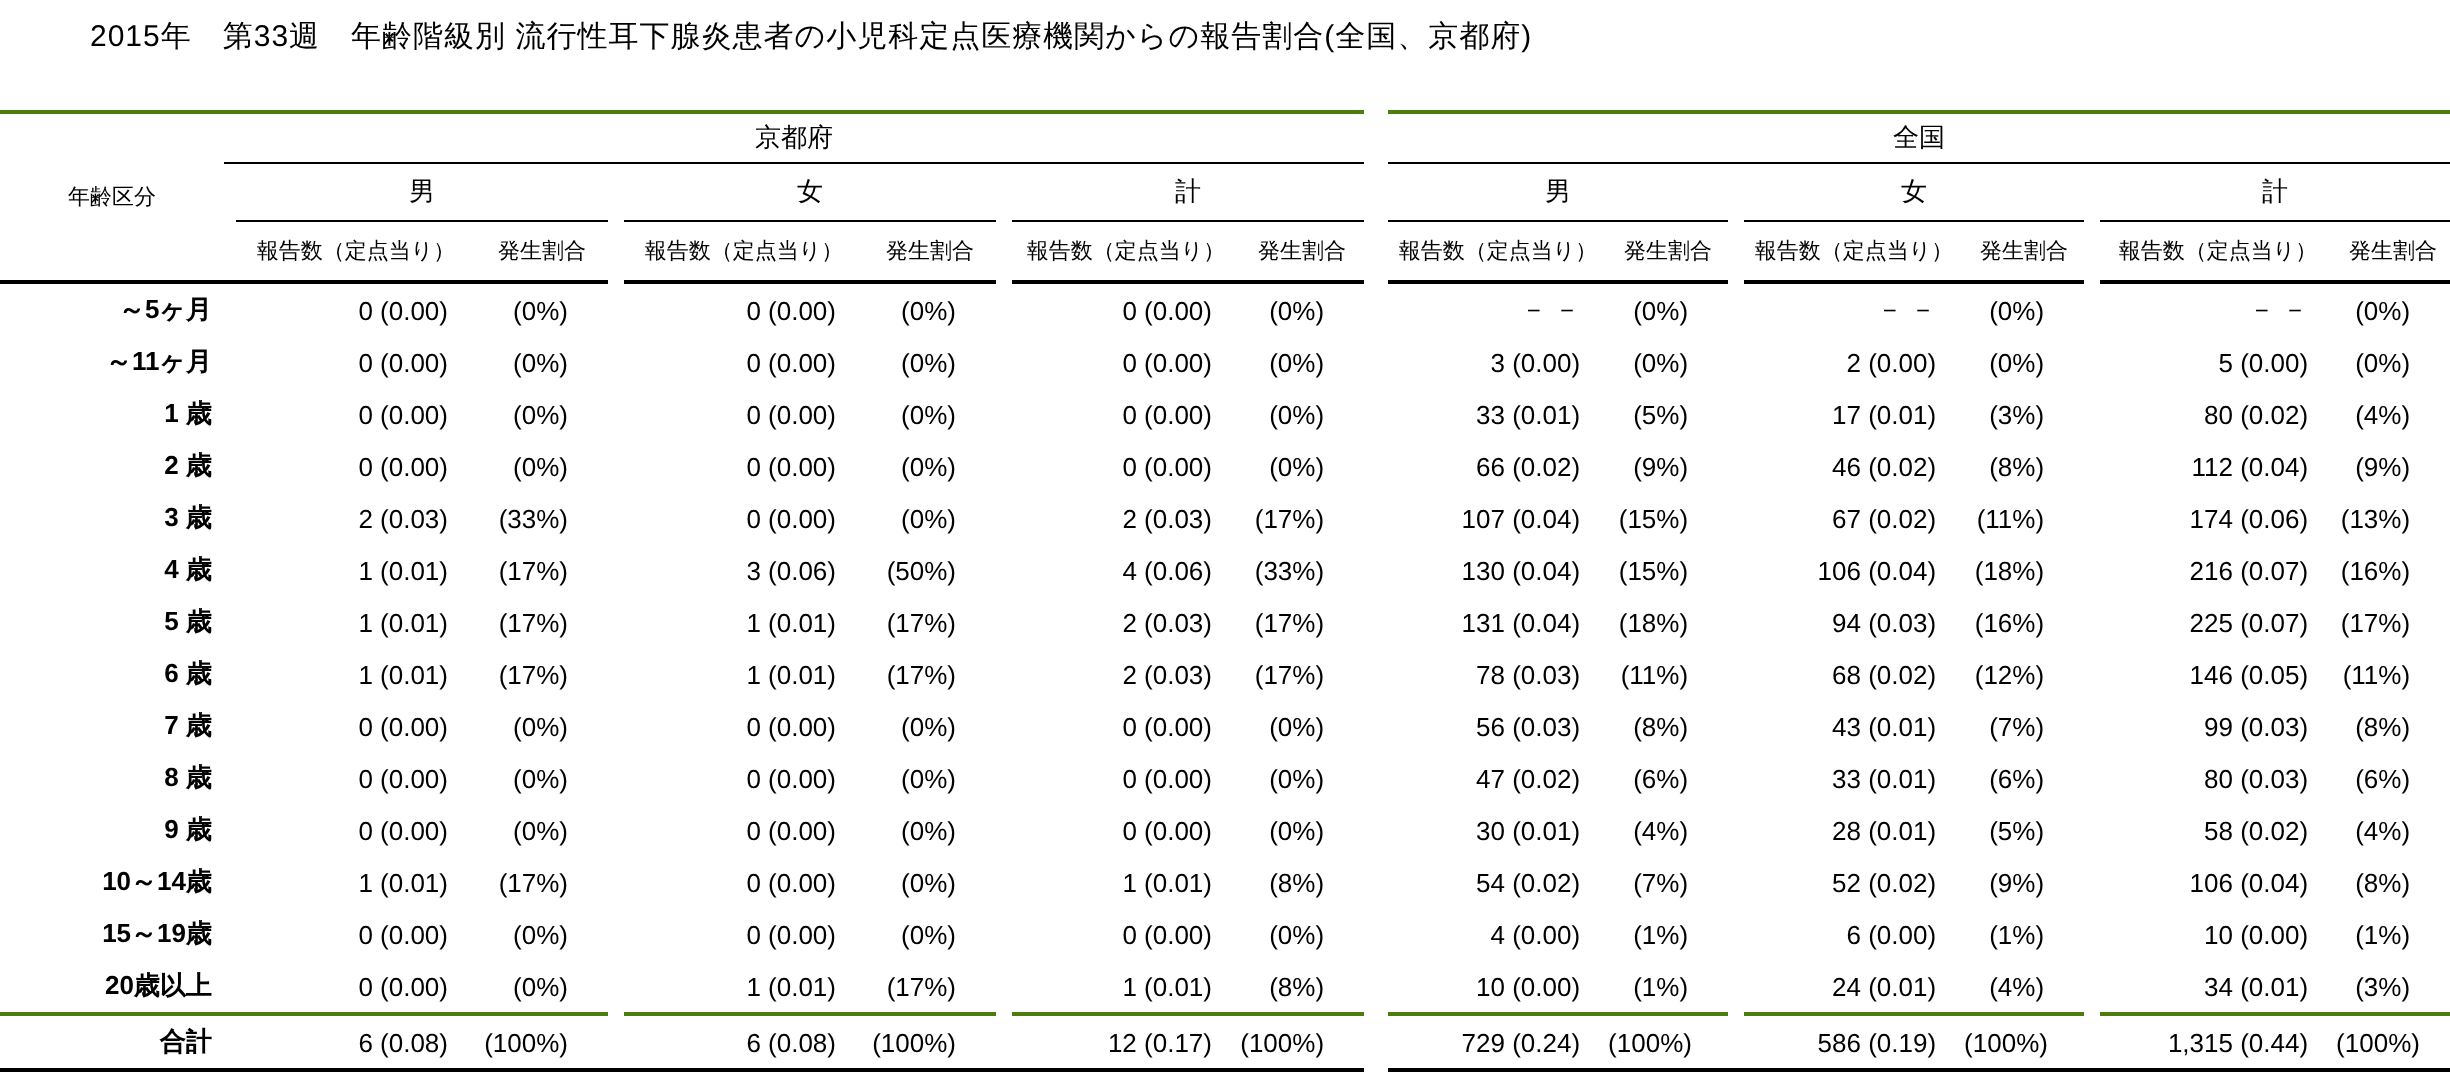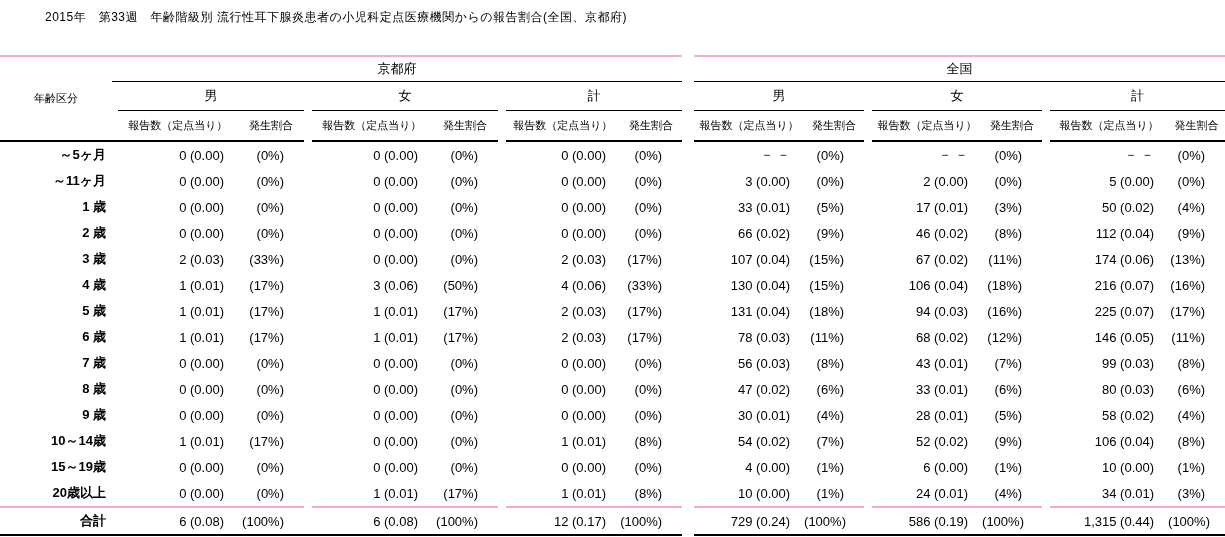--- a/index.html
+++ b/index.html
@@ -5,21 +5,21 @@
   html,body{margin:0;padding:0;background:#fff;}
   body{
     width:1225px;height:537px;overflow:hidden;
     font-family:"Liberation Sans","DejaVu Sans",sans-serif;
     color:#000;
   }
   .title{
     box-sizing:border-box;
     height:55px;
     padding:9px 0 0 45px;
-    font-size:12px;
+    font-size:15px;
     letter-spacing:0.5px;
     white-space:nowrap;
   }
   table{
     border-collapse:collapse;
     table-layout:fixed;
     width:1225px;
   }
   td{
     padding:0;
@@ -32,21 +32,21 @@
   tr.h1 td{height:24px;}
   tr.h2 td{height:28px;}
   tr.h3 td{height:29px;}
   .region{text-align:center;font-size:13px;}
   .gender{text-align:center;font-size:13px;}
   .ch{text-align:center;font-size:11px;}
   .age-h{text-align:center;font-size:11px;}
   .age{text-align:right;padding-right:6px;font-weight:bold;}
   .rep{text-align:right;padding-right:14px;}
   .rate{text-align:right;padding-right:20px;}
-  .bt2{border-top:2px solid #f9a8d4;}
+  .bt2{border-top:2px solid #4d7c0f;}
   .bb2{border-bottom:2px solid #000;}
   .bb1{border-bottom:1px solid #000;}
 </style>
 </head>
 <body>
 
 <div class="title">2015年　第33週　年齢階級別 流行性耳下腺炎患者の小児科定点医療機関からの報告割合(全国、京都府)</div>
 
 <table>
   <colgroup>
@@ -164,21 +164,21 @@
         <td class=""></td>
         <td class="rep">0 (0.00)</td>
         <td class="rate">(0%)</td>
         <td></td>
         <td class="rep">33 (0.01)</td>
         <td class="rate">(5%)</td>
         <td class=""></td>
         <td class="rep">17 (0.01)</td>
         <td class="rate">(3%)</td>
         <td class=""></td>
-        <td class="rep">50 (0.02)</td>
+        <td class="rep">80 (0.02)</td>
         <td class="rate">(4%)</td>
       </tr>
       <tr>
         <td class="age">2 歳</td>
         <td class=""></td>
         <td class="rep">0 (0.00)</td>
         <td class="rate">(0%)</td>
         <td class=""></td>
         <td class="rep">0 (0.00)</td>
         <td class="rate">(0%)</td>

